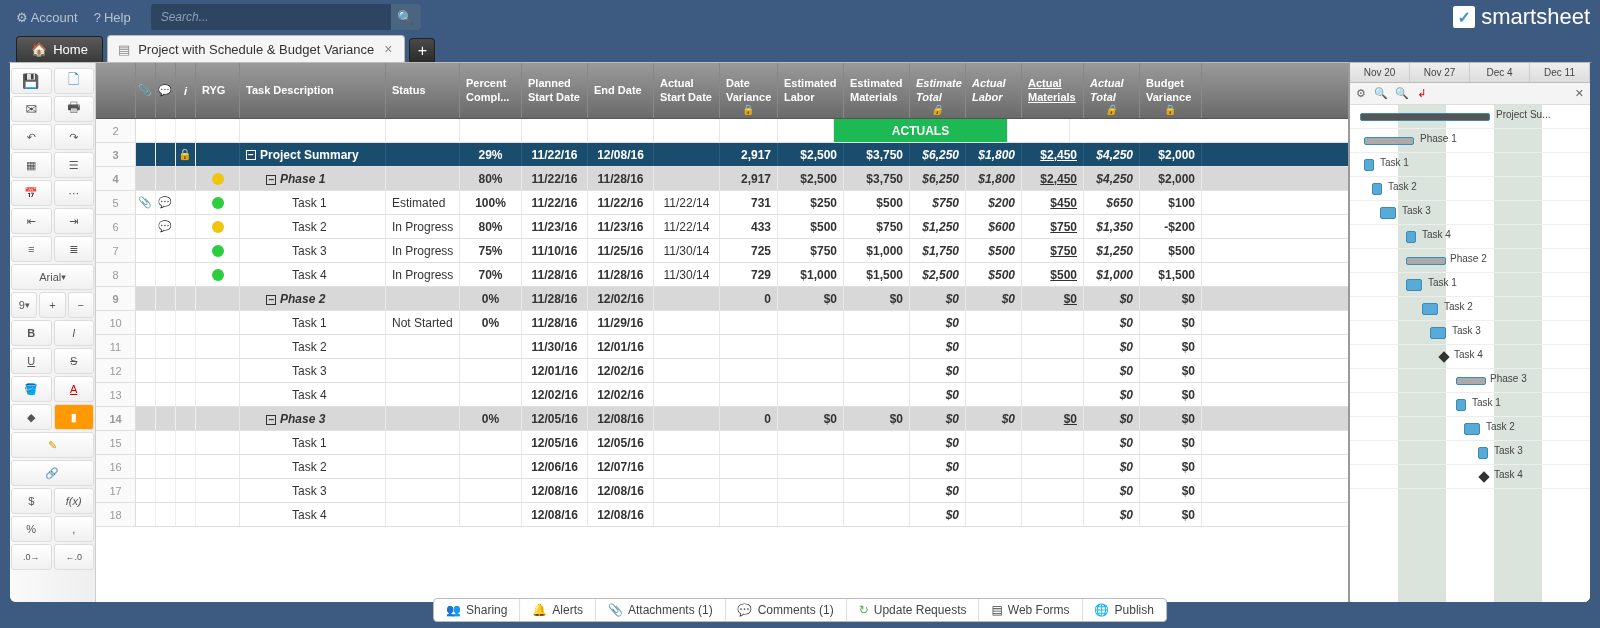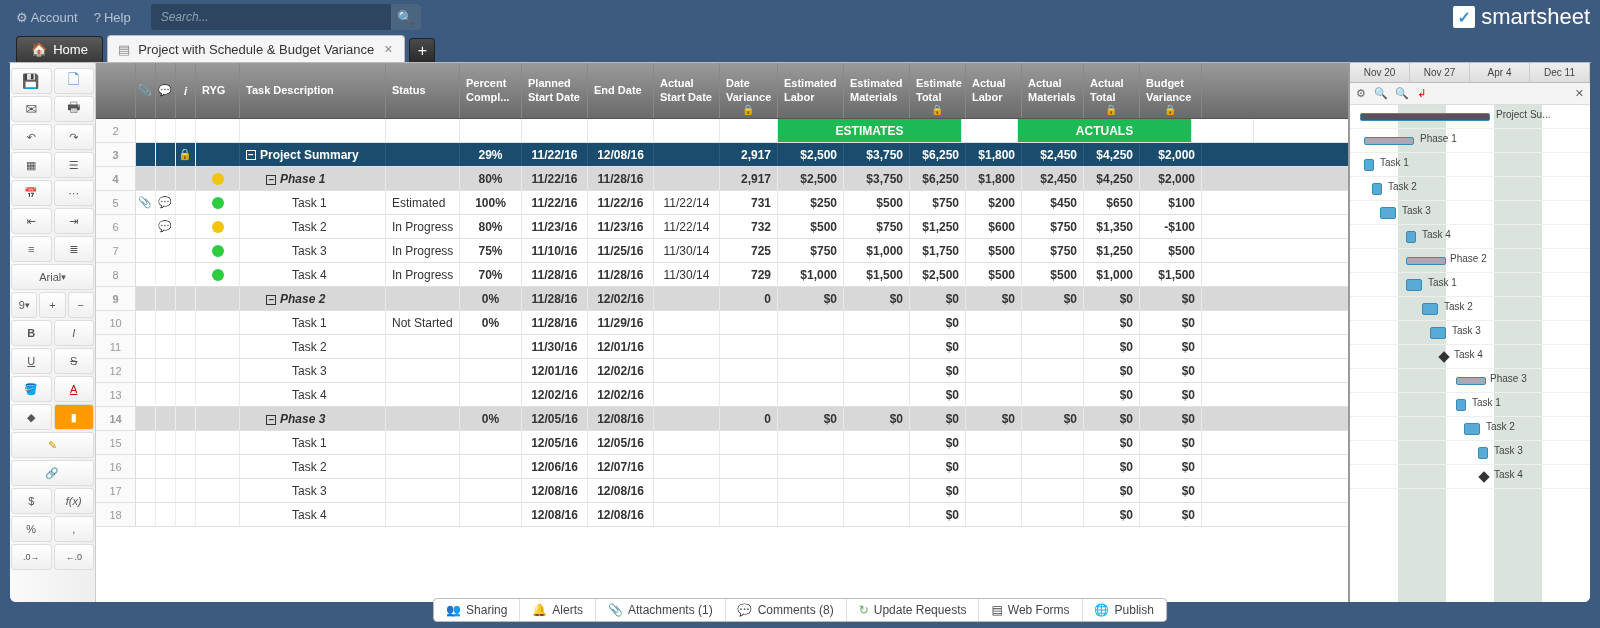--- a/index.html
+++ b/index.html
@@ -87,23 +87,23 @@
 .clip-i { font-size: 11px; color: #888; }
 .comment-i { font-size: 11px; color: #888; }
 
 
 .w-ryg { width: 44px; }
 .w-desc { width: 146px; }
 .w-status { width: 74px; }
 .w-pct { width: 62px; }
 .w-date { width: 66px; }
 .w-var { width: 58px; }
-.w-money { width: 62px; }
+.w-money { width: 62px; text-decoration: underline; }
 .w-money2 { width: 66px; }
-.w-est { width: 56px; }
+.w-est { width: 56px; font-style: italic; }
 .w-bud { width: 62px; }
 </style>
 </head>
 <body>
 
 <div class="topbar">
   <div class="topbar-left">
     <span class="topbar-link">
       <span>⚙</span>
       <span>Account</span>
@@ -326,21 +326,20 @@
           <div class="iconcell"></div>
           <div class="iconcell"></div>
           <div class="cell w-ryg"></div>
           <div class="cell w-desc"></div>
           <div class="cell w-status"></div>
           <div class="cell w-pct"></div>
           <div class="cell w-date"></div>
           <div class="cell w-date"></div>
           <div class="cell w-date"></div>
           <div class="cell w-var"></div>
-          <div class="cell est-bg" style="width: 184px;">ESTIMATES</div>
           <div class="cell w-est"></div>
           <div class="cell est-bg" style="width: 174px;">ACTUALS</div>
           <div class="cell w-bud"></div>
         </div>
         <div class="gridrow summary-row">
           <div class="rownum">3</div>
           <div class="iconcell"></div>
           <div class="iconcell"></div>
           <div class="iconcell">
             <span class="lock-i">🔒</span>
@@ -426,28 +425,28 @@
             <span class="ryg-dot ryg-yellow"></span>
           </div>
           <div class="cell w-desc">
             <span class="indent2">Task 2</span>
           </div>
           <div class="cell w-status ">In Progress</div>
           <div class="cell w-pct center bold">80%</div>
           <div class="cell w-date center bold">11/23/16</div>
           <div class="cell w-date center bold">11/23/16</div>
           <div class="cell w-date center">11/22/14</div>
-          <div class="cell w-var right bold">732</div>
+          <div class="cell w-var right bold">433</div>
           <div class="cell w-money2 right bold">$500</div>
           <div class="cell w-money2 right bold">$750</div>
           <div class="cell w-est right bold">$1,250</div>
           <div class="cell w-est right bold">$600</div>
           <div class="cell w-money right bold">$750</div>
           <div class="cell w-est right bold">$1,350</div>
-          <div class="cell w-bud right bold">-$100</div>
+          <div class="cell w-bud right bold">-$200</div>
         </div>
         <div class="gridrow">
           <div class="rownum">7</div>
           <div class="iconcell"></div>
           <div class="iconcell"></div>
           <div class="iconcell"></div>
           <div class="cell w-ryg center">
             <span class="ryg-dot ryg-green"></span>
           </div>
           <div class="cell w-desc">
@@ -722,21 +721,21 @@
           <div class="cell w-est right bold">$0</div>
           <div class="cell w-bud right bold">$0</div>
         </div>
       </div>
   </div>
 
   <div class="gantt">
     <div class="gantt-weeks">
       <div class="gantt-week">Nov 20</div>
       <div class="gantt-week">Nov 27</div>
-      <div class="gantt-week">Apr 4</div>
+      <div class="gantt-week">Dec 4</div>
       <div class="gantt-week">Dec 11</div>
     </div>
     <div class="gantt-tools">
       <div class="gantt-tools-left">
         <span>⚙</span>
         <span>🔍</span>
         <span>🔍</span>
         <span style="color:#d00">↲</span>
       </div>
       <span>✕</span>
@@ -819,21 +818,21 @@
   <div class="bottom-tab">
       <span style="color:#e90">🔔</span>
       <span>Alerts</span>
     </div>
   <div class="bottom-tab">
       <span>📎</span>
       <span>Attachments (1)</span>
     </div>
   <div class="bottom-tab">
       <span>💬</span>
-      <span>Comments (8)</span>
+      <span>Comments (1)</span>
     </div>
   <div class="bottom-tab">
       <span style="color:#6a6">↻</span>
       <span>Update Requests</span>
     </div>
   <div class="bottom-tab">
       <span>▤</span>
       <span>Web Forms</span>
     </div>
   <div class="bottom-tab">

